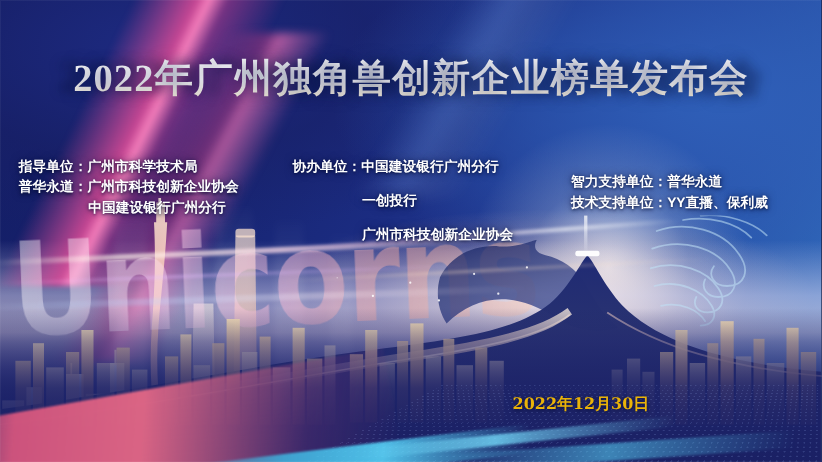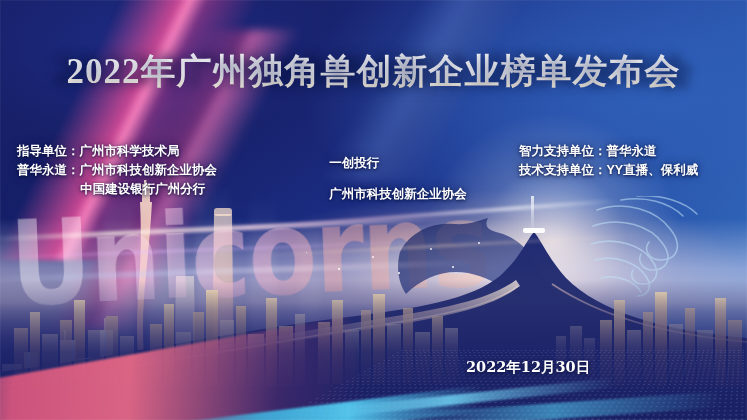--- a/index.html
+++ b/index.html
@@ -207,33 +207,33 @@
     position: absolute;
     font-size: 12.5px;
     font-weight: 700;
     line-height: 19.2px;
     color: #ffffff;
     text-shadow: 0 1px 3px rgba(5,12,50,0.85), 0 0 8px rgba(8,16,60,0.6);
     white-space: nowrap;
   }
   .credit-col.c1 { left: 17px;  top: 2px; }
   .credit-col.c2 { left: 266px; top: 2px; }
-  .credit-col.c3 { left: 519px; top: 2px; }
+  .credit-col.c3 { left: 519px; top: 16px; }
   .credit-line { display: block; }
   .credit-line.indent { padding-left: 5.05em; }
   .credit-line.indent-mid { padding-left: 5.05em; margin-top: 12px; }
 
   .eventdate {
     position: absolute;
     left: 466px;
     top: 358px;
     font-family: "DejaVu Serif", "Liberation Serif", serif;
     font-size: 14.5px;
     font-weight: 700;
-    color: #ffffff;
+    color: #eab308;
     letter-spacing: 0px;
     text-shadow: 0 1px 4px rgba(5,12,50,0.9);
     white-space: nowrap;
   }
 
   
   .edge-frame {
     position: absolute; inset: 0;
     box-shadow: inset 0 0 0 1px rgba(255,255,255,0.05);
   }
@@ -476,20 +476,21 @@
 
   <div class="credits">
 
     <div class="credit-col c1">
       <span class="credit-line">指导单位：广州市科学技术局</span>
       <span class="credit-line">普华永道：广州市科技创新企业协会</span>
       <span class="credit-line indent">中国建设银行广州分行</span>
     </div>
 
     <div class="credit-col c2">
+      <span class="credit-line">协办单位：中国建设银行广州分行</span>
       <span class="credit-line indent-mid">一创投行</span>
       <span class="credit-line indent-mid">广州市科技创新企业协会</span>
     </div>
 
     <div class="credit-col c3">
       <span class="credit-line">智力支持单位：普华永道</span>
       <span class="credit-line">技术支持单位：YY直播、保利威</span>
     </div>
 
   </div>

